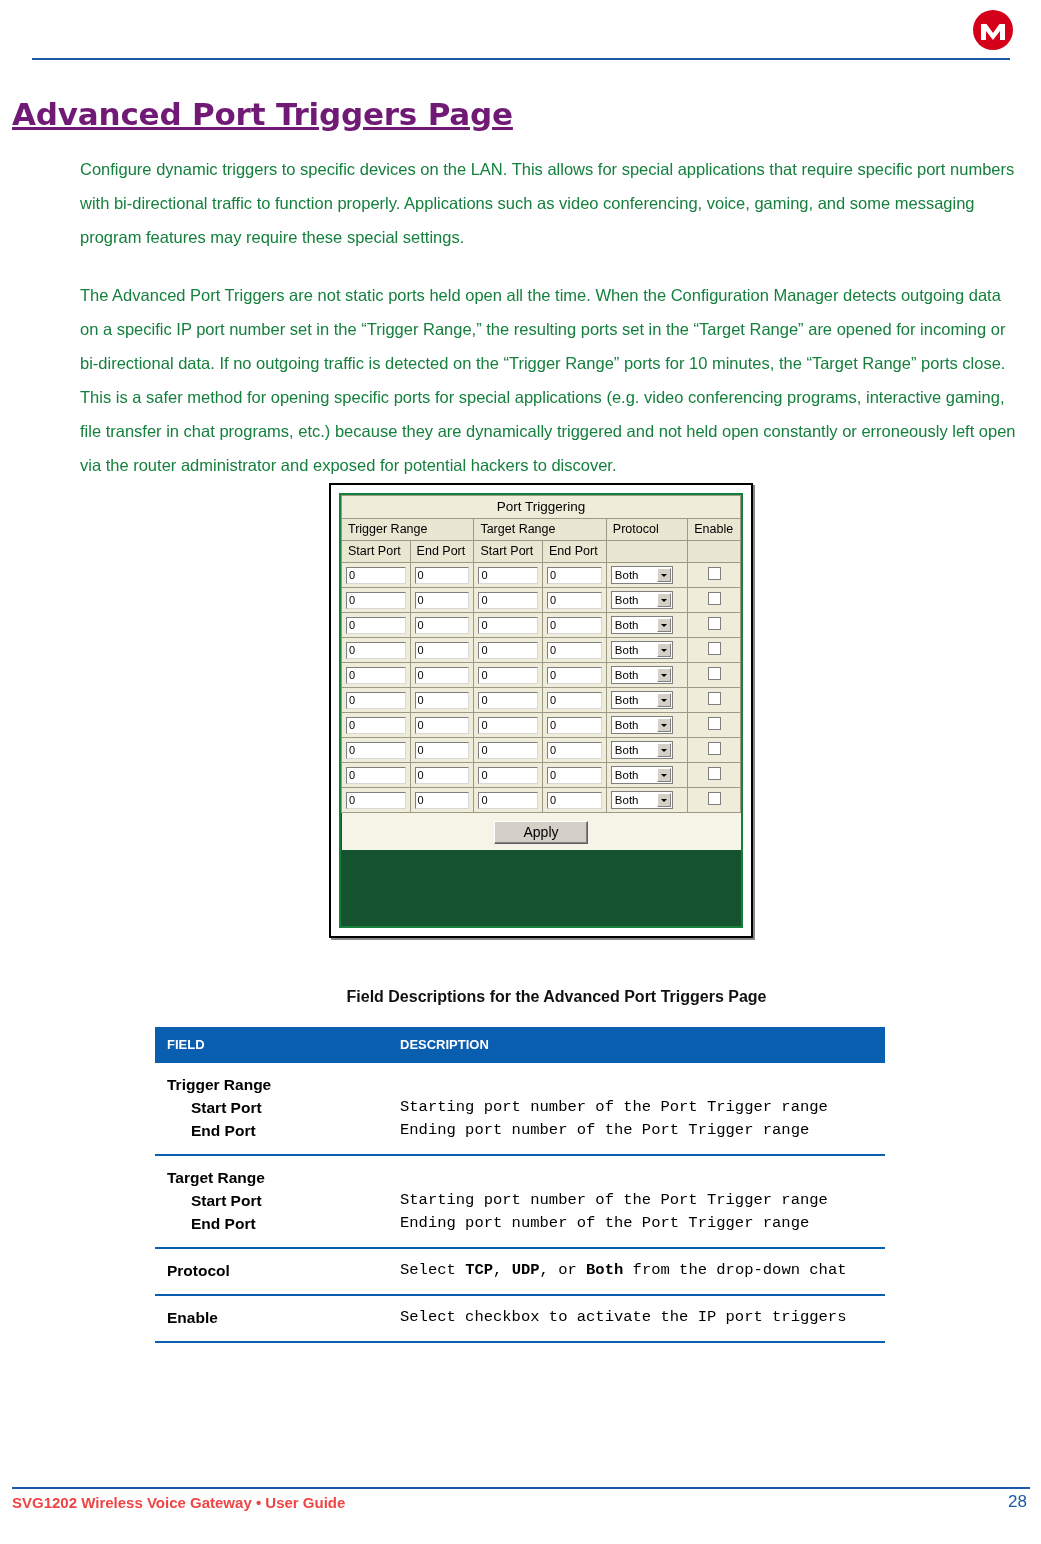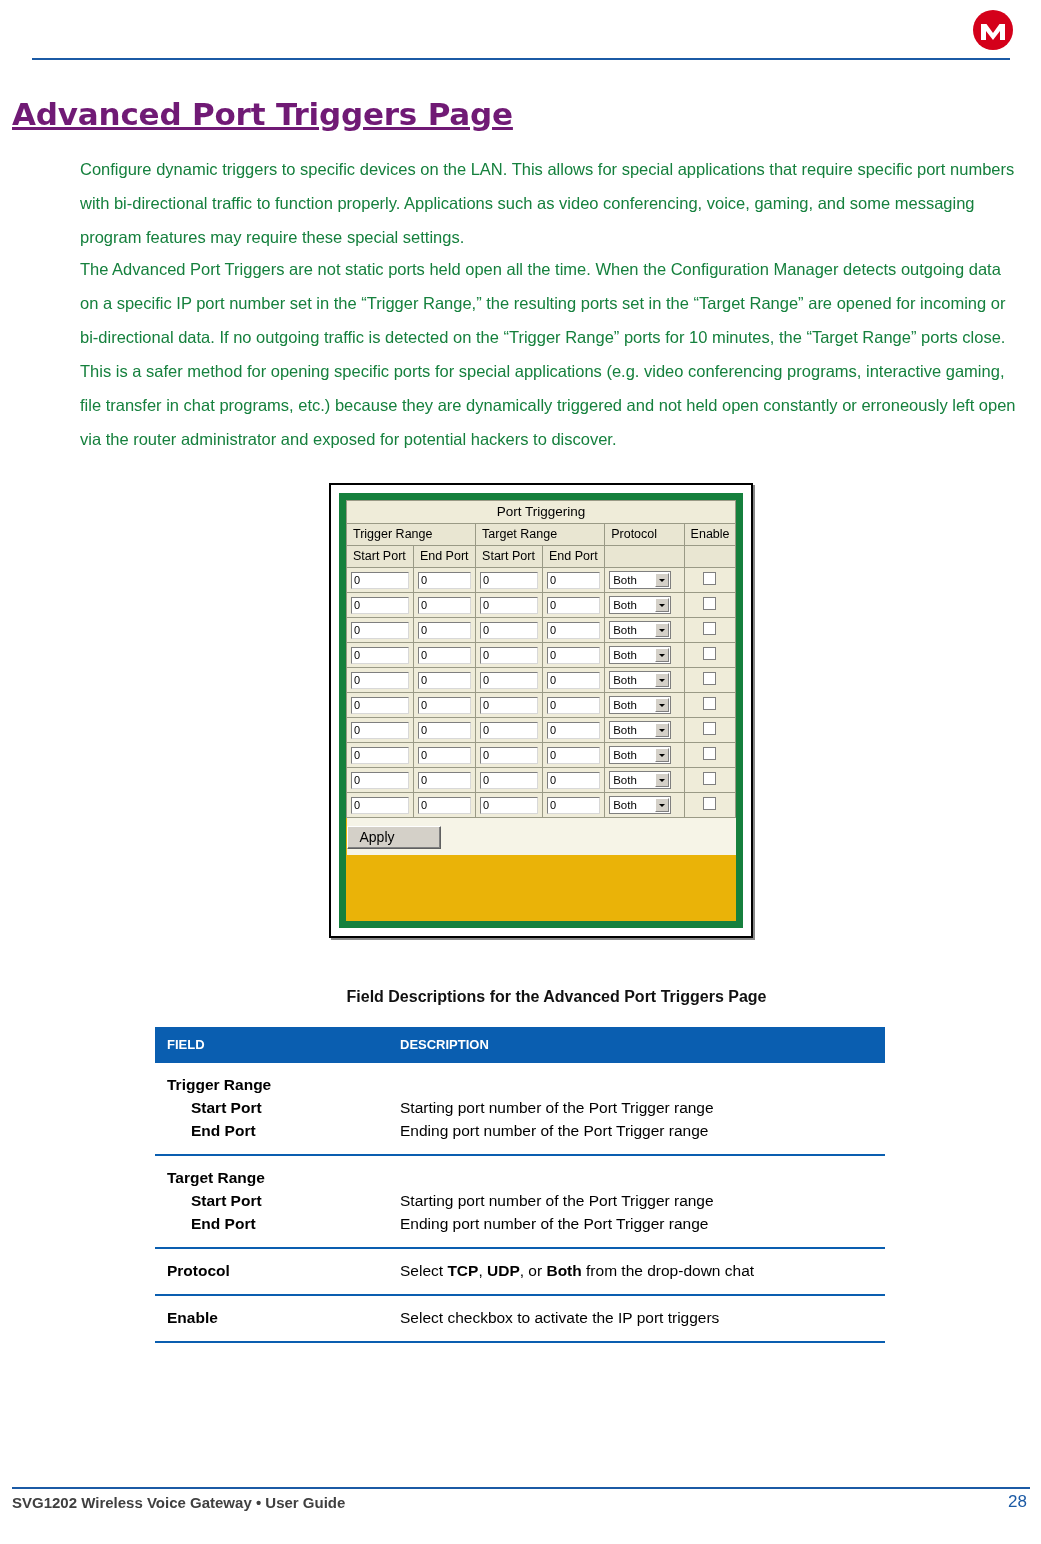--- a/index.html
+++ b/index.html
@@ -61,42 +61,42 @@
   
   .body-text {
     position: absolute;
     left: 80px;
     width: 937px;
     font-size: 16.5px;
     line-height: 34px;
     color: #15803d;
   }
   #para1 { top: 152px; }
-  #para2 { top: 252px; }
+  #para2 { top: 278px; }
 
   
   .figure {
     position: absolute;
     left: 329px;
     top: 483px;
     width: 424px;
     height: 455px;
     border: 2px solid #000000;
     background: #ffffff;
     box-sizing: border-box;
     box-shadow: 2px 2px 0 #888;
   }
   .fig-inner {
     position: absolute;
     left: 8px;
     top: 8px;
     right: 8px;
     bottom: 8px;
-    border: 7px solid #15803d;
-    background: #eab308;
+    border: 2px solid #15803d;
+    background: #14532d;
     box-sizing: border-box;
   }
   .pt-table {
     border-collapse: collapse;
     width: 100%;
     font-size: 12.5px;
     font-family: "Liberation Sans", sans-serif;
     color: #000;
   }
   .pt-table td, .pt-table th {
@@ -178,20 +178,21 @@
     display: inline-block;
     width: 13px;
     height: 13px;
     border: 1px solid #7f7f7f;
     background: #ffffff;
     box-sizing: border-box;
   }
   .apply-row td {
     background: #f6f4e7 !important;
     border: none !important;
+    text-align: center;
     padding: 8px 0 6px 0 !important;
   }
   .apply-btn {
     display: inline-block;
     min-width: 68px;
     padding: 2px 12px 3px 12px;
     background: #d4d0c8;
     border: 1px solid #ffffff;
     border-right-color: #606060;
     border-bottom-color: #606060;
@@ -228,41 +229,41 @@
     font-weight: bold;
     padding: 10px 0 11px 12px;
   }
   .field-table th.col2 { padding-left: 15px; }
   .field-table td {
     padding: 10px 0 12px 12px;
     vertical-align: top;
     line-height: 23px;
     border-bottom: 2px solid #0a5eb0;
   }
-  .field-table td.col2 { padding-left: 15px; }
+  .field-table td.col2 { padding-left: 15px; font-family: Liberation Mono, monospace; }
   .fld-name { font-weight: bold; }
   .fld-sub { font-weight: bold; padding-left: 24px; }
   .nowrap-line { display: block; }
 
   
   .footer-rule {
     position: absolute;
     left: 12px;
     top: 1487px;
     width: 1018px;
     height: 2px;
     background: #1b5aa5;
   }
   .footer-text {
     position: absolute;
     left: 12px;
     top: 1494px;
     font-size: 15px;
     font-weight: bold;
-    color: #404040;
+    color: #ef4444;
   }
   .footer-page {
     position: absolute;
     right: 14px;
     top: 1492px;
     font-size: 17px;
     font-weight: normal;
     color: #1b5aa5;
   }
 </style>

